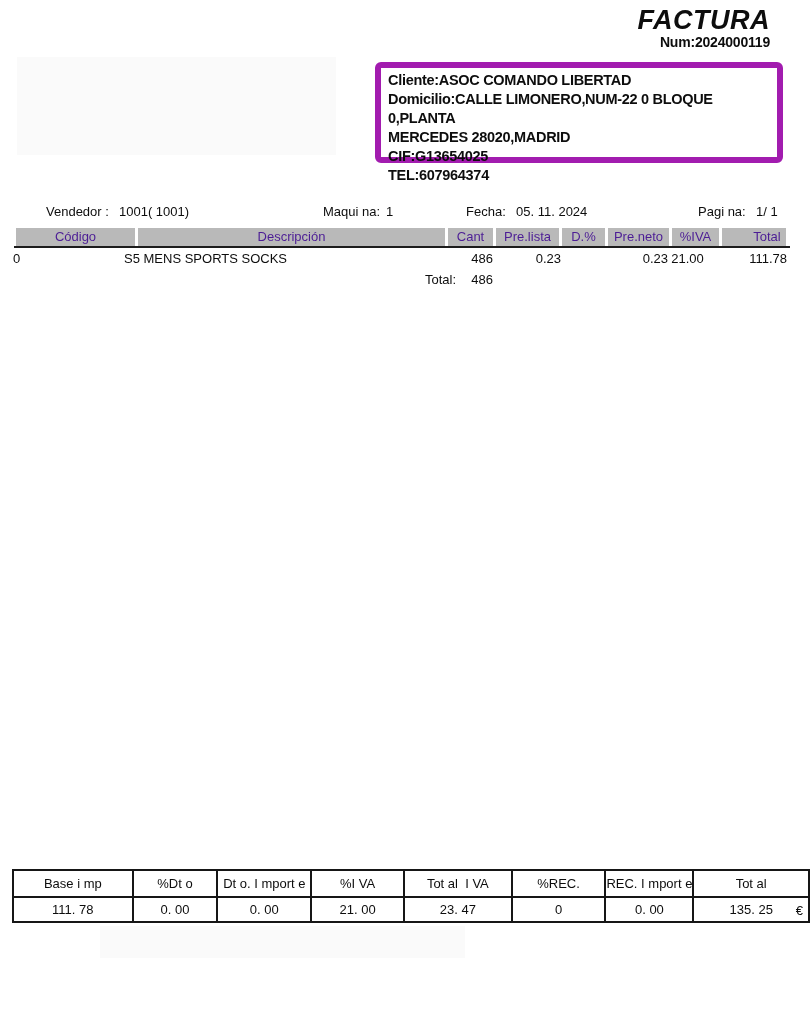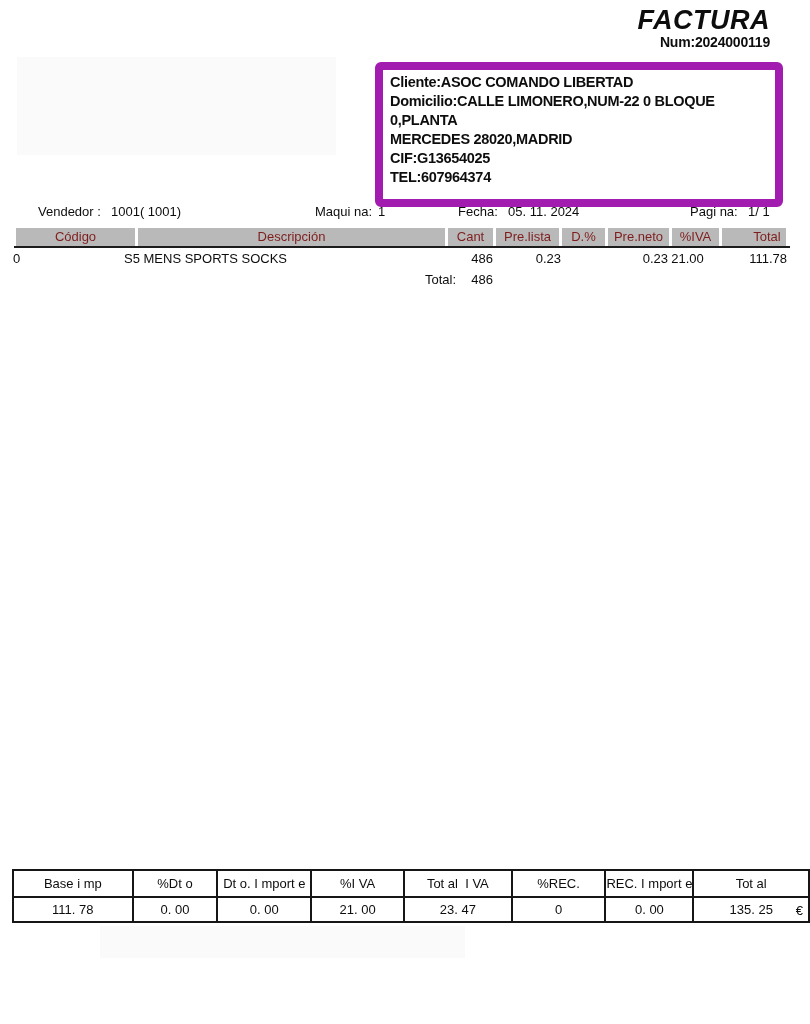--- a/index.html
+++ b/index.html
@@ -39,32 +39,32 @@
     font-weight: bold;
     letter-spacing: -0.2px;
     color: #0d0d0d;
   }
 
   .client-box {
     position: absolute;
     left: 375px;
     top: 62px;
     width: 408px;
-    height: 145px;
-    border: 8px solid #a21caf;
+    height: 101px;
+    border: 6px solid #a21caf;
     border-radius: 6px;
     padding: 3px 7px;
     font-size: 14.5px;
     line-height: 19px;
     font-weight: bold;
     letter-spacing: -0.3px;
     color: #0d0d0d;
   }
 
-  .meta { position: absolute; top: 204px; left: 8px; width: 652px; height: 18px; font-size: 13px; color: #0d0d0d; }
+  .meta { position: absolute; top: 204px; left: 16px; width: 652px; height: 18px; font-size: 13px; color: #0d0d0d; }
   .meta span { position: absolute; white-space: pre; }
   .m-vend-l { left: 30px; }
   .m-vend-v { left: 103px; }
   .m-maq-l  { left: 307px; }
   .m-maq-v  { left: 370px; }
   .m-fec-l  { left: 450px; }
   .m-fec-v  { left: 500px; }
   .m-pag-l  { left: 682px; text-align: right; }
   .m-pag-v  { left: 740px; }
 
@@ -75,21 +75,21 @@
     height: 18px;
     display: flex;
     gap: 3px;
   }
   .items-header .hcell {
     background: #b9b9b9;
     height: 18px;
     line-height: 18px;
     text-align: center;
     font-size: 13px;
-    color: #7f1d1d;
+    color: #4c1d95;
     white-space: nowrap;
   }
   .hc0 { width: 119px; } .hc1 { width: 307px; } .hc2 { width: 45px; }
   .hc3 { width: 63px; }  .hc4 { width: 43px; }  .hc5 { width: 61px; }
   .hc6 { width: 47px; }  .hc7 { width: 64px; padding-left: 26px; }
 
   .header-rule {
     position: absolute;
     left: 14px;
     top: 246px;

